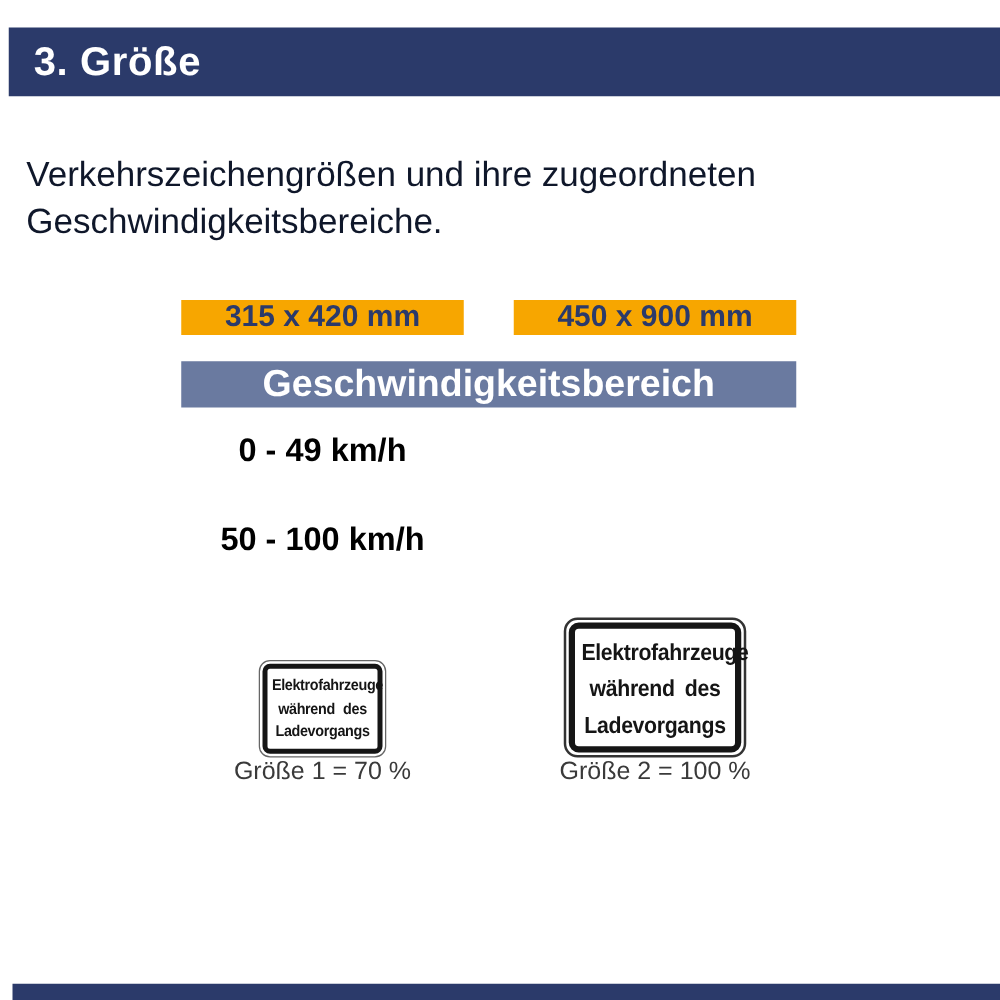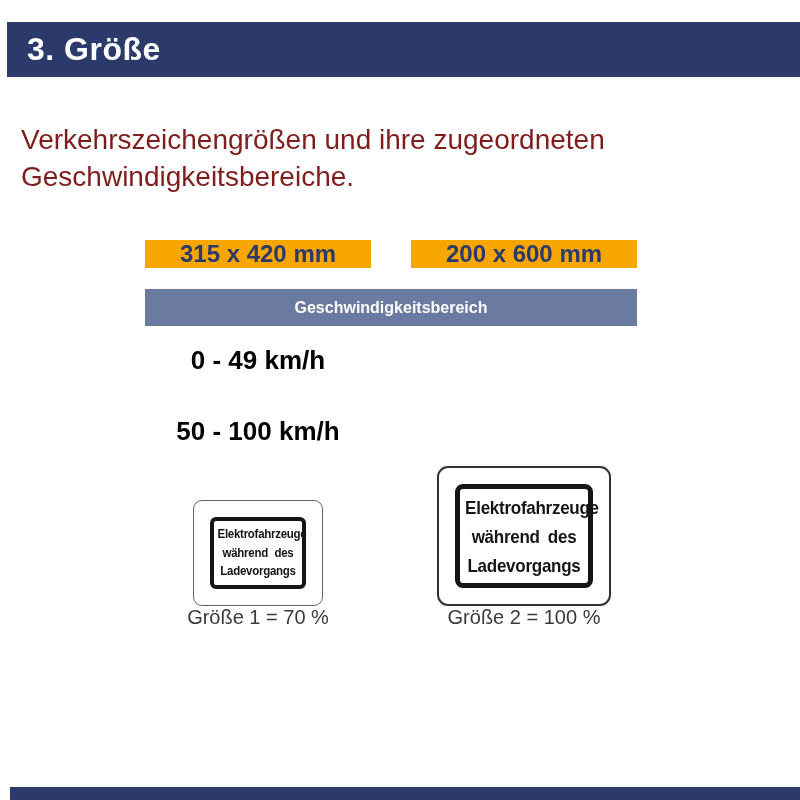--- a/index.html
+++ b/index.html
@@ -15,52 +15,52 @@
     background:#2b3a6a; display:flex; align-items:center;
   }
   .header-title {
     color:#ffffff; font-size:32px; font-weight:bold; padding-left:20px;
     letter-spacing:0.5px;
   }
 
   
   .intro {
     position:absolute; left:21px; top:122px; width:660px;
-    font-size:28px; line-height:1.32; color:#7f1d1d;
+    font-size:28px; line-height:1.32; color:#0f172a;
   }
 
   
   .table { position:absolute; left:145px; top:240px; width:492px; }
   .row { display:flex; gap:40px; }
   .cell { width:226px; }
 
   .size-bar {
     height:28px; background:#f7a600;
     color:#2b3a6a; font-weight:bold; font-size:24px;
     display:flex; align-items:center; justify-content:center;
   }
 
   .band {
     margin-top:21px; height:37px; background:#6a7aa0;
-    color:#ffffff; font-weight:bold; font-size:16px;
+    color:#ffffff; font-weight:bold; font-size:30px;
     display:flex; align-items:center; justify-content:center;
   }
 
   .speeds { margin-top:19px;flex-direction:column; }
   .speed {
     text-align:center; font-size:26px; font-weight:bold; color:#000000;
   }
 
   
   .signs { margin-top:46px; height:113px; align-items:flex-end; }
   .sign-cell { display:flex; justify-content:center; align-items:flex-end; }
 
   .sign-outer {
     background:#ffffff; border:1.5px solid #666; border-radius:9px;
-    padding:16px; box-sizing:border-box;
+    padding:2px; box-sizing:border-box;
   }
   .sign-inner {
     background:#ffffff; border:4px solid #151515; border-radius:6px;
     display:flex; flex-direction:column; justify-content:center;
     box-sizing:content-box;
   }
   .sign-text {
     font-weight:bold; color:#151515; text-align:center;
     transform:scaleX(0.92); word-spacing:4px; letter-spacing:-0.3px;
   }
@@ -85,21 +85,21 @@
 <div class="header">
   <div class="header-title">3. Größe</div>
 </div>
 
 <div class="intro">Verkehrszeichengrößen und ihre zugeordneten Geschwindigkeitsbereiche.</div>
 
 <div class="table">
 
   <div class="row">
     <div class="cell size-bar">315 x 420 mm</div>
-    <div class="cell size-bar">200 x 600 mm</div>
+    <div class="cell size-bar">450 x 900 mm</div>
   </div>
 
   <div class="band">Geschwindigkeitsbereich</div>
 
   <div class="row speeds">
     <div class="cell speed">0 - 49 km/h</div>
     <div class="cell speed">50 - 100 km/h</div>
   </div>
 
   <div class="row signs">

